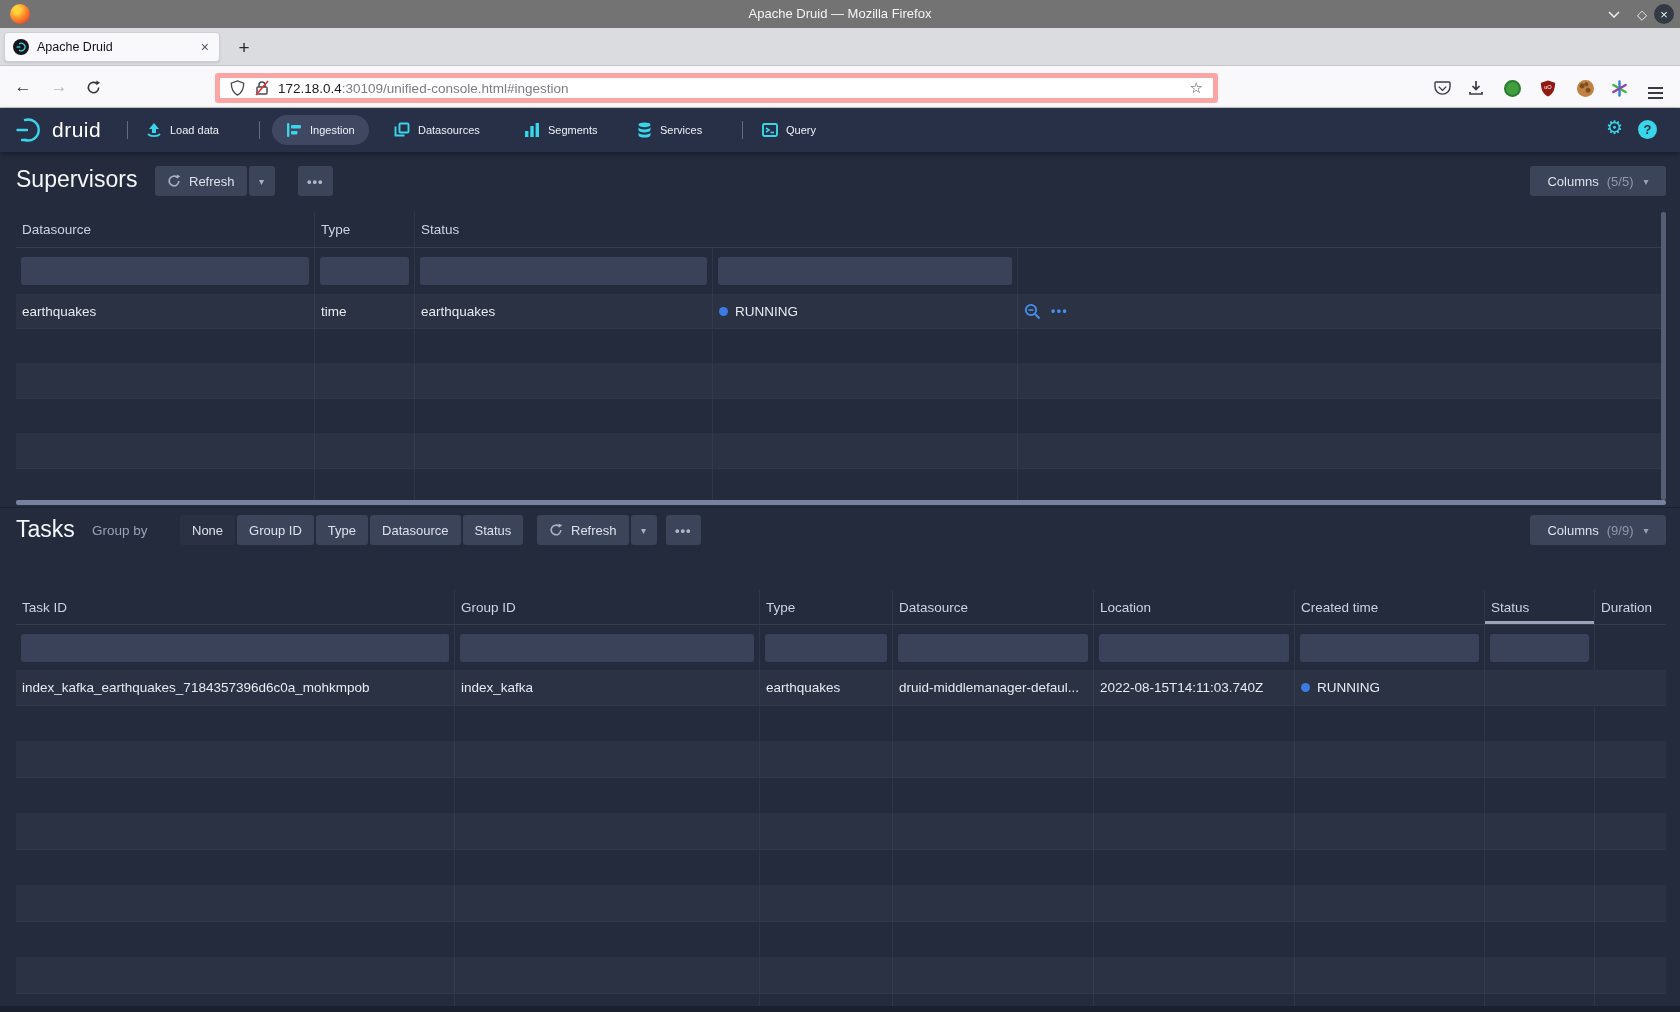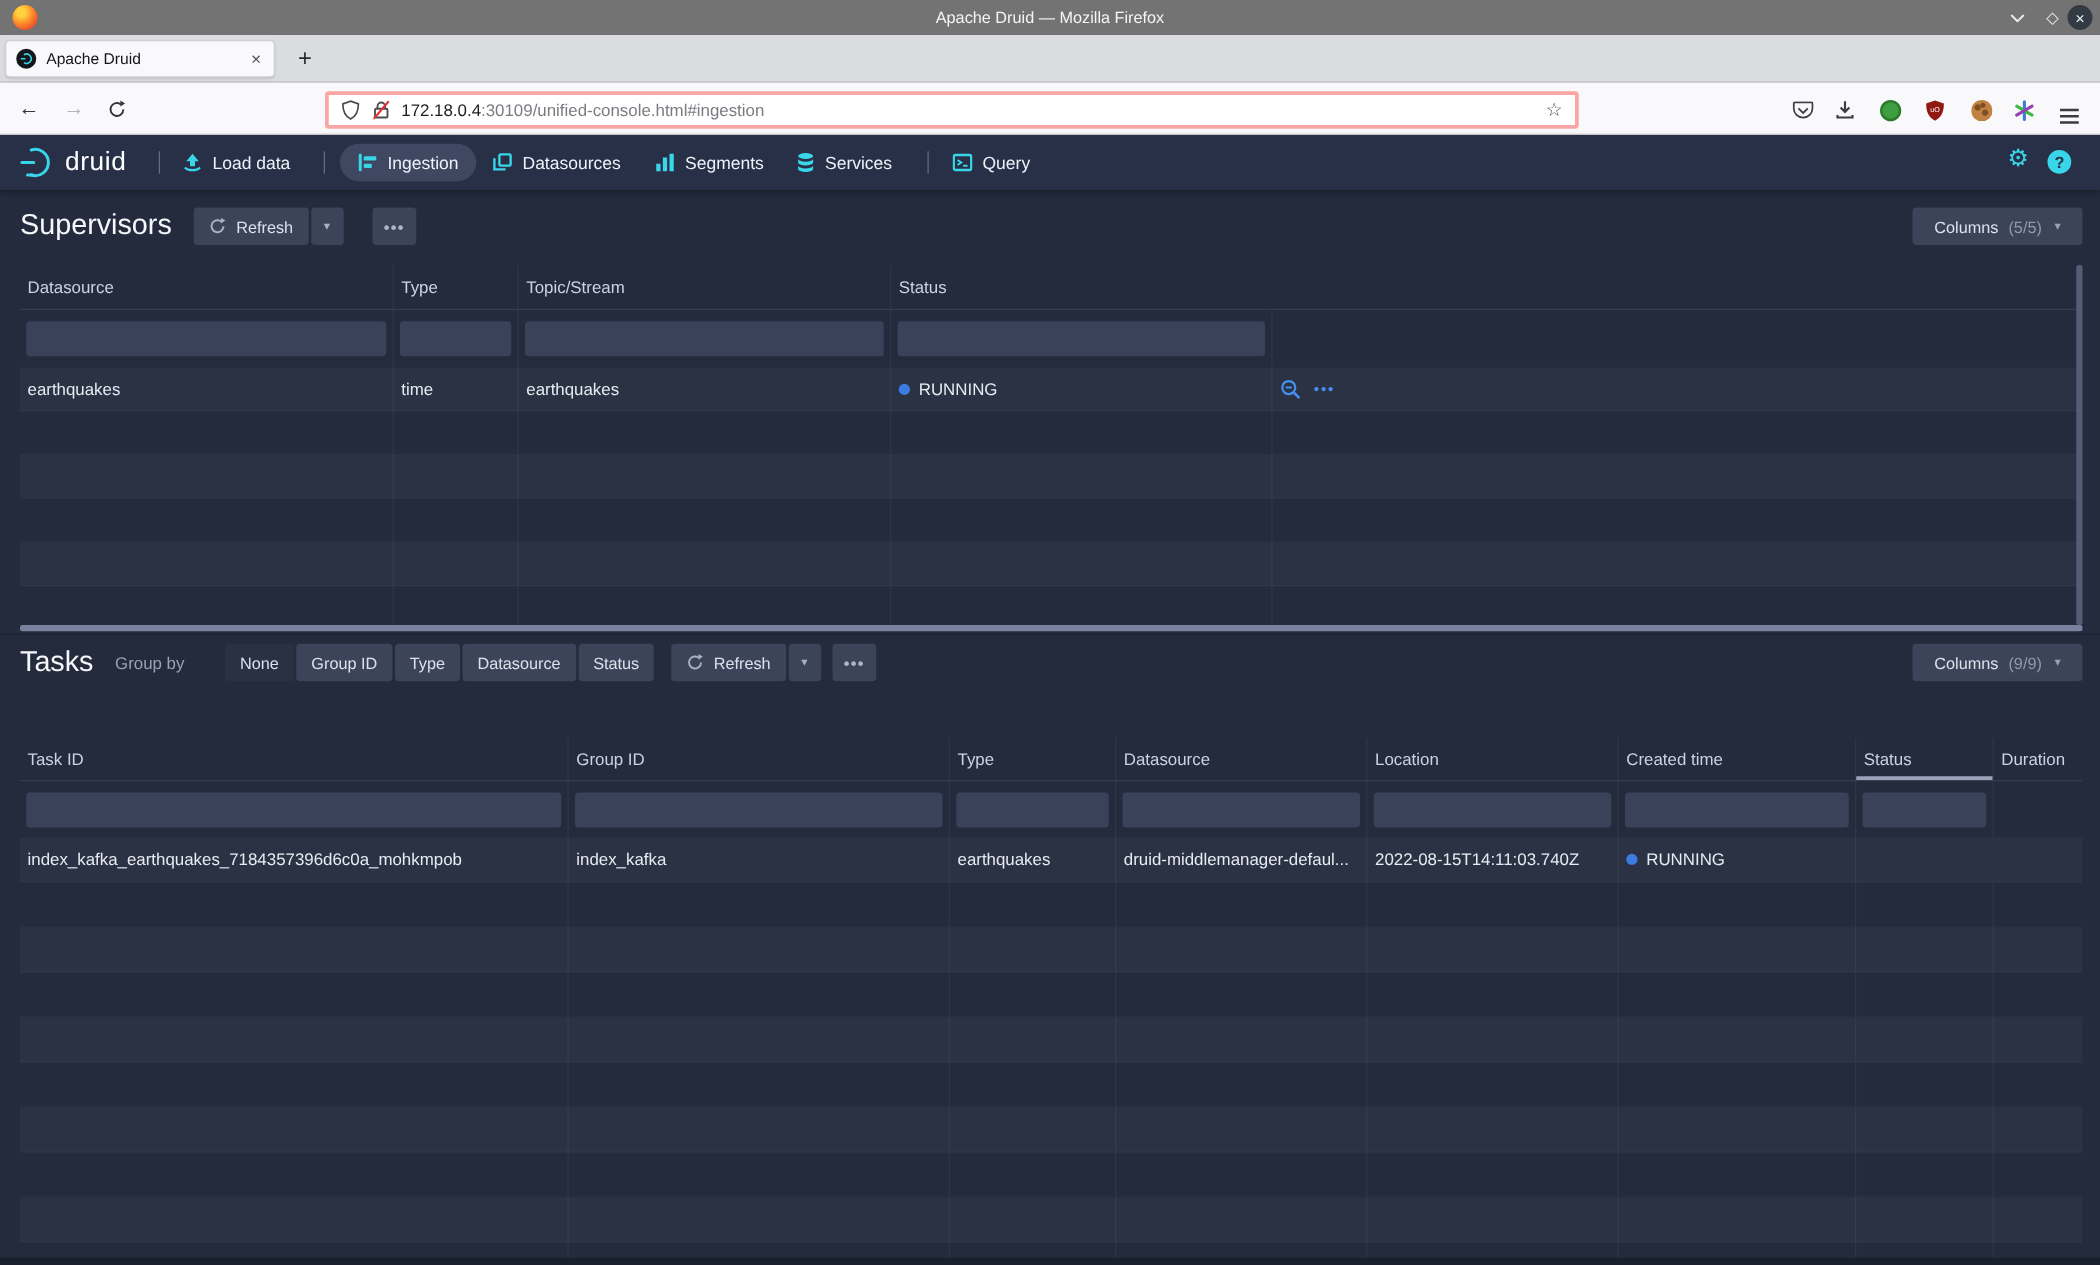--- a/index.html
+++ b/index.html
@@ -21,37 +21,37 @@
   .tab { position:absolute; left:4px; top:4px; width:216px; height:30px; background:#f9f9fb; border:1px solid #cfd0d4; border-radius:4px;
     display:flex; align-items:center; padding:0 8px; box-shadow:0 1px 2px rgba(0,0,0,.12); }
   .tab-favicon { width:16px; height:16px; border-radius:50%; background:#15161b; display:flex; align-items:center; justify-content:center; flex:0 0 16px; }
   .tab-label { margin-left:8px; font-size:12.5px; color:#15141a; flex:1; white-space:nowrap; overflow:hidden; }
   .tab-close { font-size:14px; color:#53545a; padding:0 2px; }
   .newtab { position:absolute; left:232px; top:8px; width:24px; height:24px; font-size:19px; color:#2a2a2e; display:flex; align-items:center; justify-content:center; }
 
   .toolbar { position:absolute; left:0; top:66px; width:1680px; height:42px; background:#f9f9fb; border-bottom:1px solid #ccccd0; }
   .nav-ico { position:absolute; top:76px; width:26px; height:22px; display:flex; align-items:center; justify-content:center; font-size:17px; color:#35363a; }
   .fwd { color:#b6b7bb; }
-  .urlbar { position:absolute; left:215px; top:73px; width:1003px; height:30px; background:#ffffff; border:3px solid #fca5a5; border-radius:3px;
-    display:flex; align-items:center; padding:0 10px;margin-left:45px; }
+  .urlbar { position:absolute; left:215px; top:73px; width:1003px; height:30px; background:#ffffff; border:5px solid #fca5a5; border-radius:3px;
+    display:flex; align-items:center; padding:0 10px; }
   .urlbar .sep-ico { color:#4a4b51; display:flex; align-items:center; }
   .url-text { margin-left:9px; font-size:13.5px; flex:1; white-space:nowrap; overflow:hidden; }
   .url-host { color:#1d1d21; } .url-path { color:#7b7b82; }
   .url-star { font-size:15px; color:#47484e; }
   .tb-right { position:absolute; top:75px; width:26px; height:26px; display:flex; align-items:center; justify-content:center; color:#3b3c41; }
   .burger span { display:block; width:15px; height:2px; background:#3b3c41; box-shadow:0 5px 0 #3b3c41, 0 10px 0 #3b3c41; margin-bottom:10px; }
   .ext-green { width:17px; height:17px; border-radius:50%; background:#3f9e3f; border:2px solid #2c7a2c; }
   .cookie { width:17px; height:17px; border-radius:50%; background:#c08142;
     background-image:radial-gradient(circle at 30% 35%, #7c4f22 0 2px, transparent 3px), radial-gradient(circle at 65% 60%, #7c4f22 0 2px, transparent 3px), radial-gradient(circle at 55% 25%, #7c4f22 0 1.5px, transparent 2.5px); }
 
   
   .druid-nav { position:absolute; left:0; top:108px; width:1680px; height:44px; background:#283048; box-shadow:0 2px 5px rgba(0,0,0,.35); }
   .brand { position:absolute; left:16px; top:108px; height:44px; display:flex; align-items:center; gap:6px; }
   .brand-text { color:#ffffff; font-size:21px; letter-spacing:.5px; }
-  .nav-item { position:absolute; top:115px; height:30px; display:flex; align-items:center; gap:8px; color:#eef2f8; font-size:14px; padding:0 6px; }
+  .nav-item { position:absolute; top:115px; height:30px; display:flex; align-items:center; gap:8px; color:#eef2f8; font-size:11px; padding:0 6px; }
   .nav-item svg, .brand svg { color:#38d6e8; }
   .nav-pill { background:#3f4761; border-radius:15px; padding:0 14px; }
   .nav-div { position:absolute; top:121px; width:1px; height:18px; background:rgba(170,180,200,.45); }
   .gear { position:absolute; left:1606px; top:116px; font-size:19px; color:#38d6e8; }
   .help { position:absolute; left:1638px; top:120px; width:19px; height:19px; border-radius:50%; background:#38d6e8; color:#283048;
     font-size:13px; font-weight:bold; display:flex; align-items:center; justify-content:center; }
 
   
   .sec-title { position:absolute; color:#f5f7fa; font-size:23px; }
   .btn { background:#3b4459; color:#dce1ec; font-size:13px; height:30px; border-radius:3px; display:flex; align-items:center; gap:8px; padding:0 12px; }
@@ -280,21 +280,20 @@
   <div class="btn columns-btn" style="left:1530px; top:166px;">
     <span>Columns</span>
     <span class="col-count">(5/5)</span>
     <span class="col-caret">▾</span>
   </div>
 
   <div class="tbl" style="top:212px; height:288px;">
     <div class="grid sup-grid thead" style="height:36px;">
       <div class="th">Datasource</div>
       <div class="th">Type</div>
-      <div class="th">Topic/Stream</div>
       <div class="th">Status</div>
     </div>
     <div class="grid sup-grid tfilter" style="height:46px;">
       <div class="cell">
           <input style="">
         </div>
       <div class="cell">
           <input style="">
         </div>
       <div class="cell">

